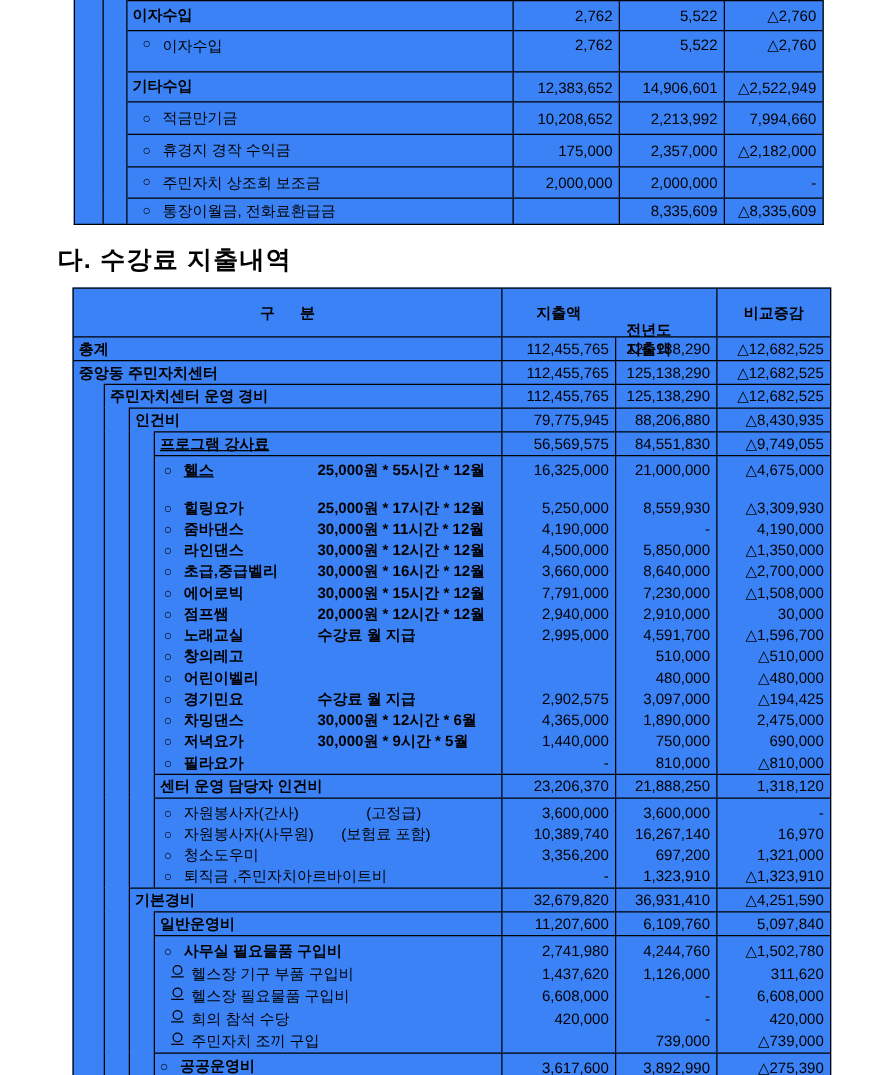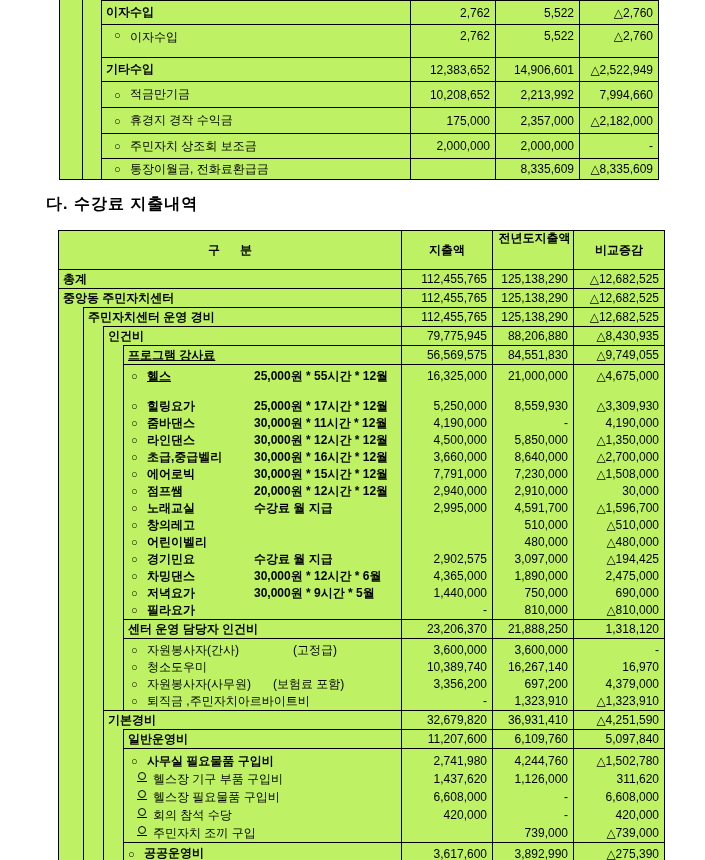--- a/index.html
+++ b/index.html
@@ -1,53 +1,53 @@
 <!DOCTYPE html>
 <html><head>
 <meta charset="utf-8">
 <style>
   html,body{margin:0;padding:0;background:#fff;}
   .page{position:relative;width:705px;height:860px;background:#fff;overflow:hidden;
         font-family:"Liberation Sans","DejaVu Sans",sans-serif;font-size:12px;color:#000;}
-  .tbl{position:absolute;box-sizing:border-box;border:1px solid #000;background:#bef264;}
+  .tbl{position:absolute;box-sizing:border-box;border:1px solid #000;background:#3b82f6;}
   #t1{left:59px;top:0;width:600px;border-top:none;}
   #t2{left:58px;top:230px;width:607px;}
   .trow{display:flex;align-items:stretch;}
   .sp{flex:0 0 auto;border-right:1px solid #000;}
   #t1 .s1{width:22px;} #t1 .s2{width:18px;}
   #t2 .s1{width:24px;} #t2 .s2{width:19px;} #t2 .s3{width:19px;}
   .rc{flex:1;display:flex;min-width:0;box-sizing:border-box;}
   .lt > .rc{border-top:1px solid #000;}
   .c0{flex:1;display:flex;align-items:center;padding:0 4px;position:relative;white-space:nowrap;overflow:hidden;}
   .cn{flex:0 0 auto;border-left:1px solid #000;display:flex;align-items:center;justify-content:flex-end;
       padding:0 5px;box-sizing:border-box;white-space:nowrap;}
   #t1 .c1{width:85px;} #t1 .c2{width:84px;} #t1 .c3{width:79px;}
   #t2 .c1{width:91px;} #t2 .c2{width:81px;} #t2 .c3{width:91px;}
   .h19{height:19px;text-align:center;} .h21{height:21px;} .h22{height:22px;} .h24{height:24px;}
   .h25{height:25px;} .h26{height:26px;} .h33{height:33px;} .h38{height:38px;}
   .vtop .c0,.vtop .cn{align-items:flex-start;padding-top:4px;}
   .b{font-weight:bold;} .u{text-decoration:underline;}
   .hc{font-weight:bold;justify-content:center;}
   .hcat{justify-content:center;white-space:pre;font-weight:bold;}
-  .hc2{flex-direction:row;align-items:flex-start;justify-content:center;padding-left:8px;line-height:15px;font-weight:bold;}
+  .hc2{flex-direction:column;align-items:flex-start;justify-content:center;padding-left:8px;line-height:15px;font-weight:bold;margin-top:41px;}
   
   .blk .c0{display:block;padding:3px 0 0 7px;}
   .blk .cn{display:block;padding:3px 5px 0 5px;}
   .ln{height:17px;line-height:17px;position:relative;white-space:nowrap;}
   .cn .ln{text-align:right;}
   .gp{margin-bottom:13px;}
   .ob .ln{height:18px;line-height:18px;}
   .det{position:absolute;left:123px;top:0;font-weight:bold;}
   .dga{left:162px;font-weight:normal;} .dbo{left:142px;font-weight:normal;}
   .bul{display:inline-block;width:16px;font-size:11px;}
   .pl12{padding-left:12px;}
   .sbul{display:inline-block;width:16px;height:12px;position:relative;vertical-align:-1px;margin-left:6px;}
   .sbul::before{content:"";position:absolute;left:1px;top:0;width:6px;height:6px;border:1px solid #000;border-radius:50%;}
   .sbul::after{content:"";position:absolute;left:0;top:9px;width:10px;border-top:1px solid #000;}
-  .title{position:absolute;left:46px;top:194px;font-size:16px;font-weight:bold;letter-spacing:1px;}
+  .title{position:absolute;left:46px;top:194px;font-size:20px;font-weight:bold;letter-spacing:1px;}
 </style>
 </head>
 <body>
 
 <div class="page">
 
   <div class="tbl" id="t1">
 
     <div class="trow h24 lt">
       <span class="sp s1"></span>
@@ -309,40 +309,40 @@
       </div>
     </div>
 
     <div class="trow lt blk">
       <span class="sp s1"></span>
         <span class="sp s2"></span>
         <span class="sp s3"></span>
       <div class="rc">
         <div class="c0">
           <div class="ln"><span class="bul">○</span><span>자원봉사자(간사)</span><span class="det dga">(고정급)</span></div>
+          <div class="ln"><span class="bul">○</span><span>자원봉사자(사무원)</span><span class="det dbo">(보험료 포함)</span></div>
           <div class="ln"><span class="bul">○</span><span>청소도우미</span></div>
-          <div class="ln"><span class="bul">○</span><span>자원봉사자(사무원)</span><span class="det dbo">(보험료 포함)</span></div>
           <div class="ln"><span class="bul">○</span><span>퇴직금 ,주민자치아르바이트비</span></div>
         </div>
         <div class="cn c1">
           <div class="ln">3,600,000</div>
           <div class="ln">10,389,740</div>
           <div class="ln">3,356,200</div>
           <div class="ln">-</div>
         </div>
         <div class="cn c2">
           <div class="ln">3,600,000</div>
           <div class="ln">16,267,140</div>
           <div class="ln">697,200</div>
           <div class="ln">1,323,910</div>
         </div>
         <div class="cn c3">
           <div class="ln">-</div>
           <div class="ln">16,970</div>
-          <div class="ln">4,379,000</div>
+          <div class="ln">1,321,000</div>
           <div class="ln">△1,323,910</div>
         </div>
       </div>
     </div>
 
     <div class="trow h19 lt">
       <span class="sp s1"></span>
         <span class="sp s2"></span>
       <div class="rc">
         <div class="c0 b">

